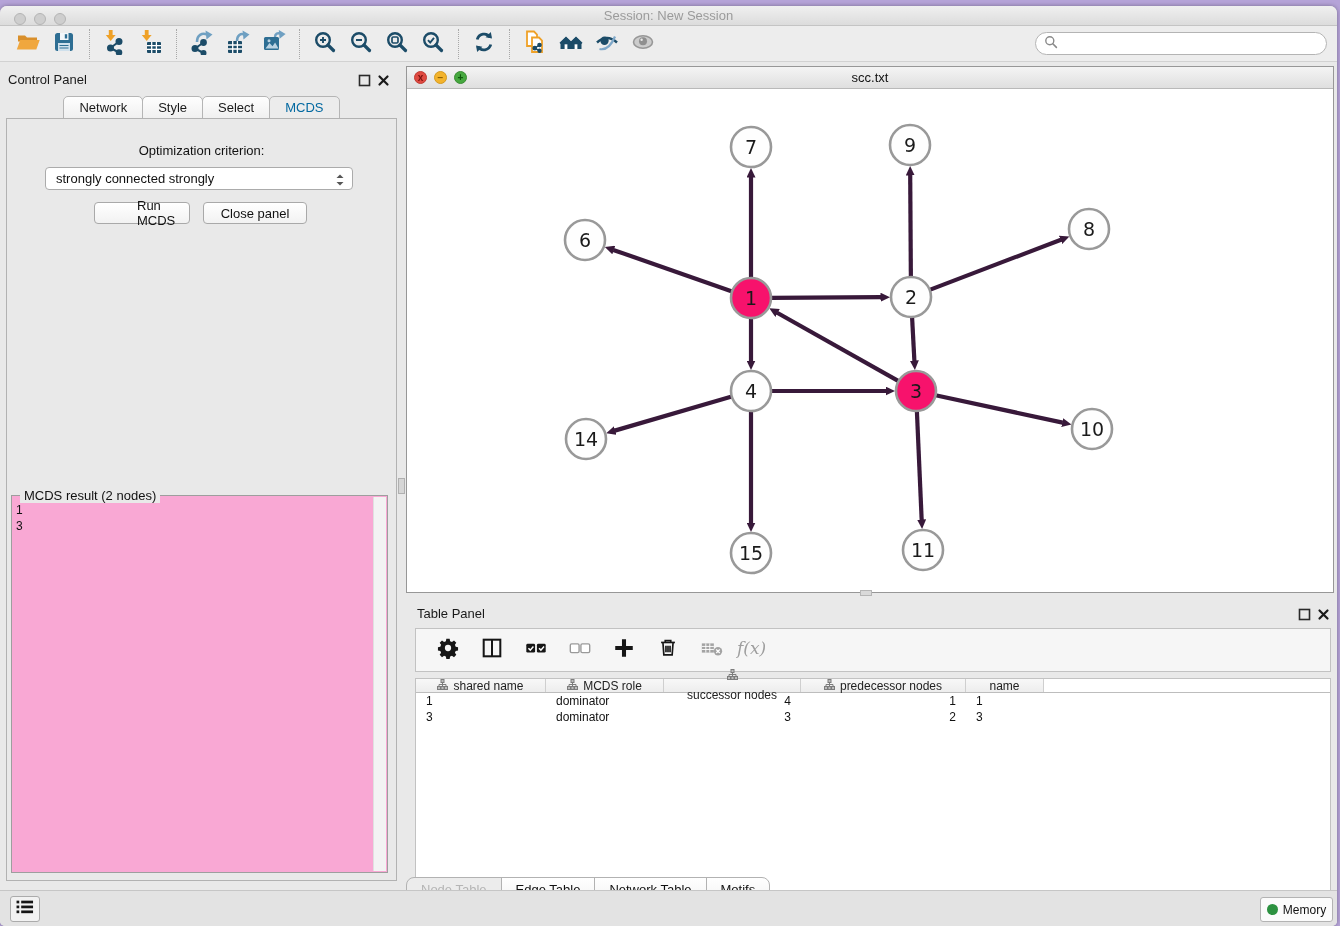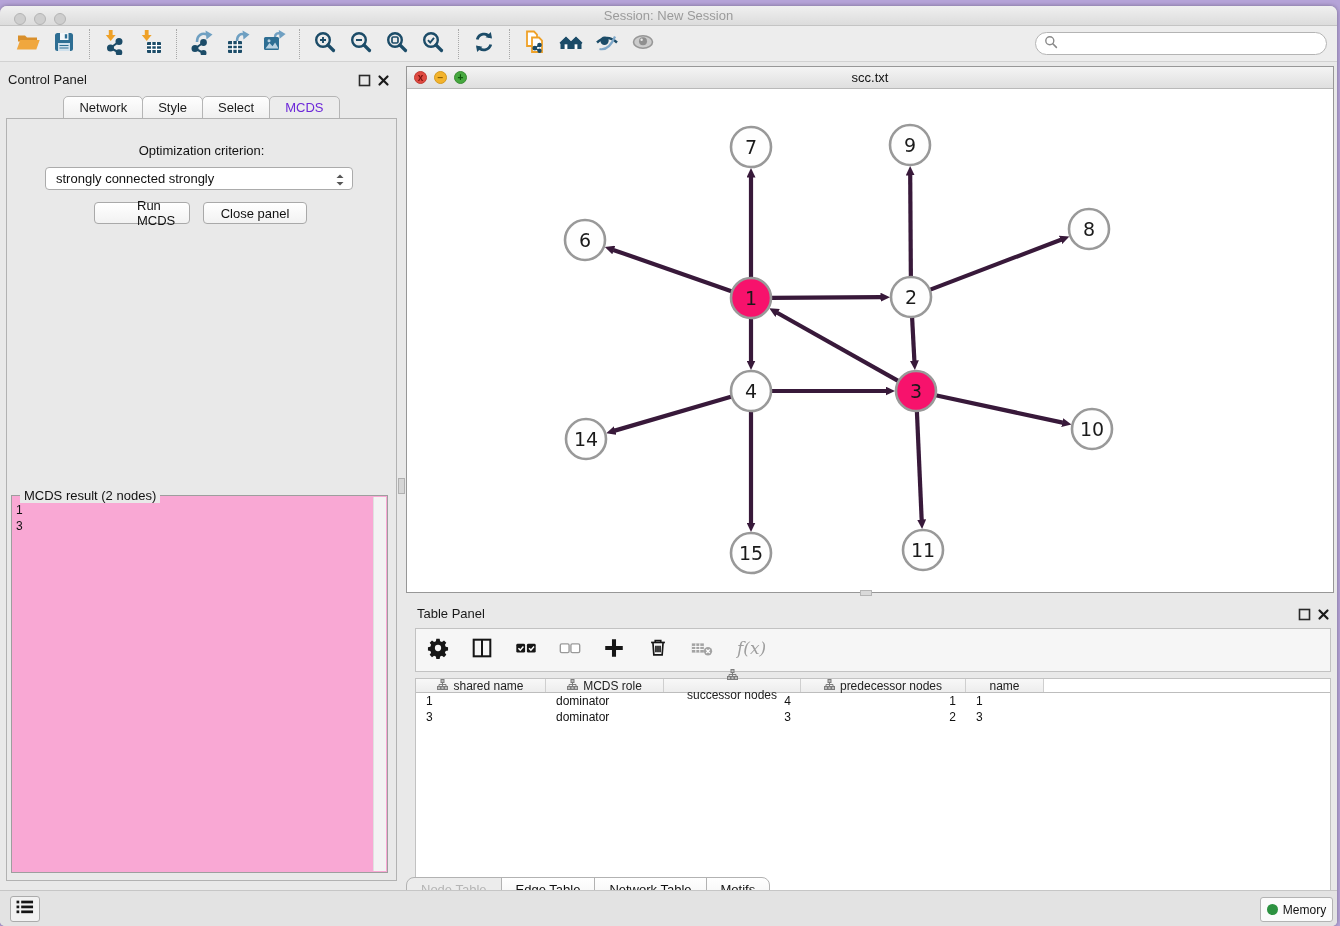--- a/index.html
+++ b/index.html
@@ -32,21 +32,21 @@
                      font-family:"Liberation Sans",sans-serif; background:transparent; }
 
   
   .cp-title { position:absolute; left:8px; top:66px; font-size:13px; color:#1a1a1a; }
   .panel-ctl { position:absolute; width:13px; height:13px; }
   .tabs-row { position:absolute; left:0; top:90px; width:403px; display:flex; justify-content:center; }
   .tab { height:23px; padding:4px 15px; background:linear-gradient(#fefefe,#f0f0f0);
          border:1px solid #b5b5b5; margin-left:-1px; font-size:13px; color:#1a1a1a;
          display:flex; align-items:center; border-radius:5px 5px 0 0; position:relative; }
   .tab:first-child { margin-left:0; }
-  .tab.active { color:#6d28d9; background:#ececec; }
+  .tab.active { color:#0369a1; background:#ececec; }
   .cp-content { position:absolute; left:6px; top:112px; width:391px; height:763px;
                 background:#e9e9e9; border:1px solid #b2b2b2; }
   .opt-label { position:absolute; left:0; width:100%; top:24px; text-align:center; font-size:13px; color:#111; }
   .dropdown { position:absolute; left:38px; top:48px; width:308px; height:23px; background:#fff;
               border:1px solid #ababab; border-radius:4px; font-size:13px; color:#111;
               display:flex; align-items:center; padding:0 24px 0 10px; }
   .dropdown .chev { position:absolute; right:6px; top:4px; }
   .btn { position:absolute; height:22px; background:linear-gradient(#ffffff,#f2f2f2);
          border:1px solid #a9a9a9; border-radius:4px; font-size:13px; color:#111;
          display:flex; align-items:center; justify-content:center; }
@@ -77,21 +77,21 @@
   .canvas { position:absolute; left:0; top:22px; width:926px; height:503px; background:#fff; }
   .frame-handle { position:absolute; left:453px; bottom:-4px; width:12px; height:6px;
                   background:#d9d9d9; border:1px solid #b5b5b5; }
 
   
   .tablepanel { position:absolute; left:406px; top:593px; width:931px; height:297px; background:#e9e9e9; }
   .tp-title { position:absolute; left:11px; top:7px; font-size:13px; color:#1a1a1a; }
   .tp-toolbar { position:absolute; left:9px; top:29px; width:916px; height:44px;
                 background:#f6f6f6; border:1px solid #c2c2c2;
                 display:flex; align-items:center; padding-left:10px; gap:10px; }
-  .tp-tool { width:34px; height:34px; display:flex; align-items:center; justify-content:flex-start; }
+  .tp-tool { width:34px; height:34px; display:flex; align-items:center; justify-content:flex-end; }
   .tablewrap { position:absolute; left:9px; top:79px; width:916px; height:246px;
                background:#fff; border:1px solid #c2c2c2; border-bottom:none; }
   .thead { display:flex; height:14px; border-bottom:1px solid #bdbdbd; }
   .th { background:linear-gradient(#f8f8f8,#ededed); border-right:1px solid #cfcfcf;
         display:flex; align-items:center; justify-content:center; gap:5px;
         font-size:12px; color:#222; }
   .trow { display:flex; height:16px; font-size:12px; color:#111; }
   .td { padding:0 10px; display:flex; align-items:center; }
   .td.right { justify-content:flex-end; }
   .bottom-tabs { position:absolute; left:0; width:100%; top:278px; display:flex; justify-content:flex-start; }

